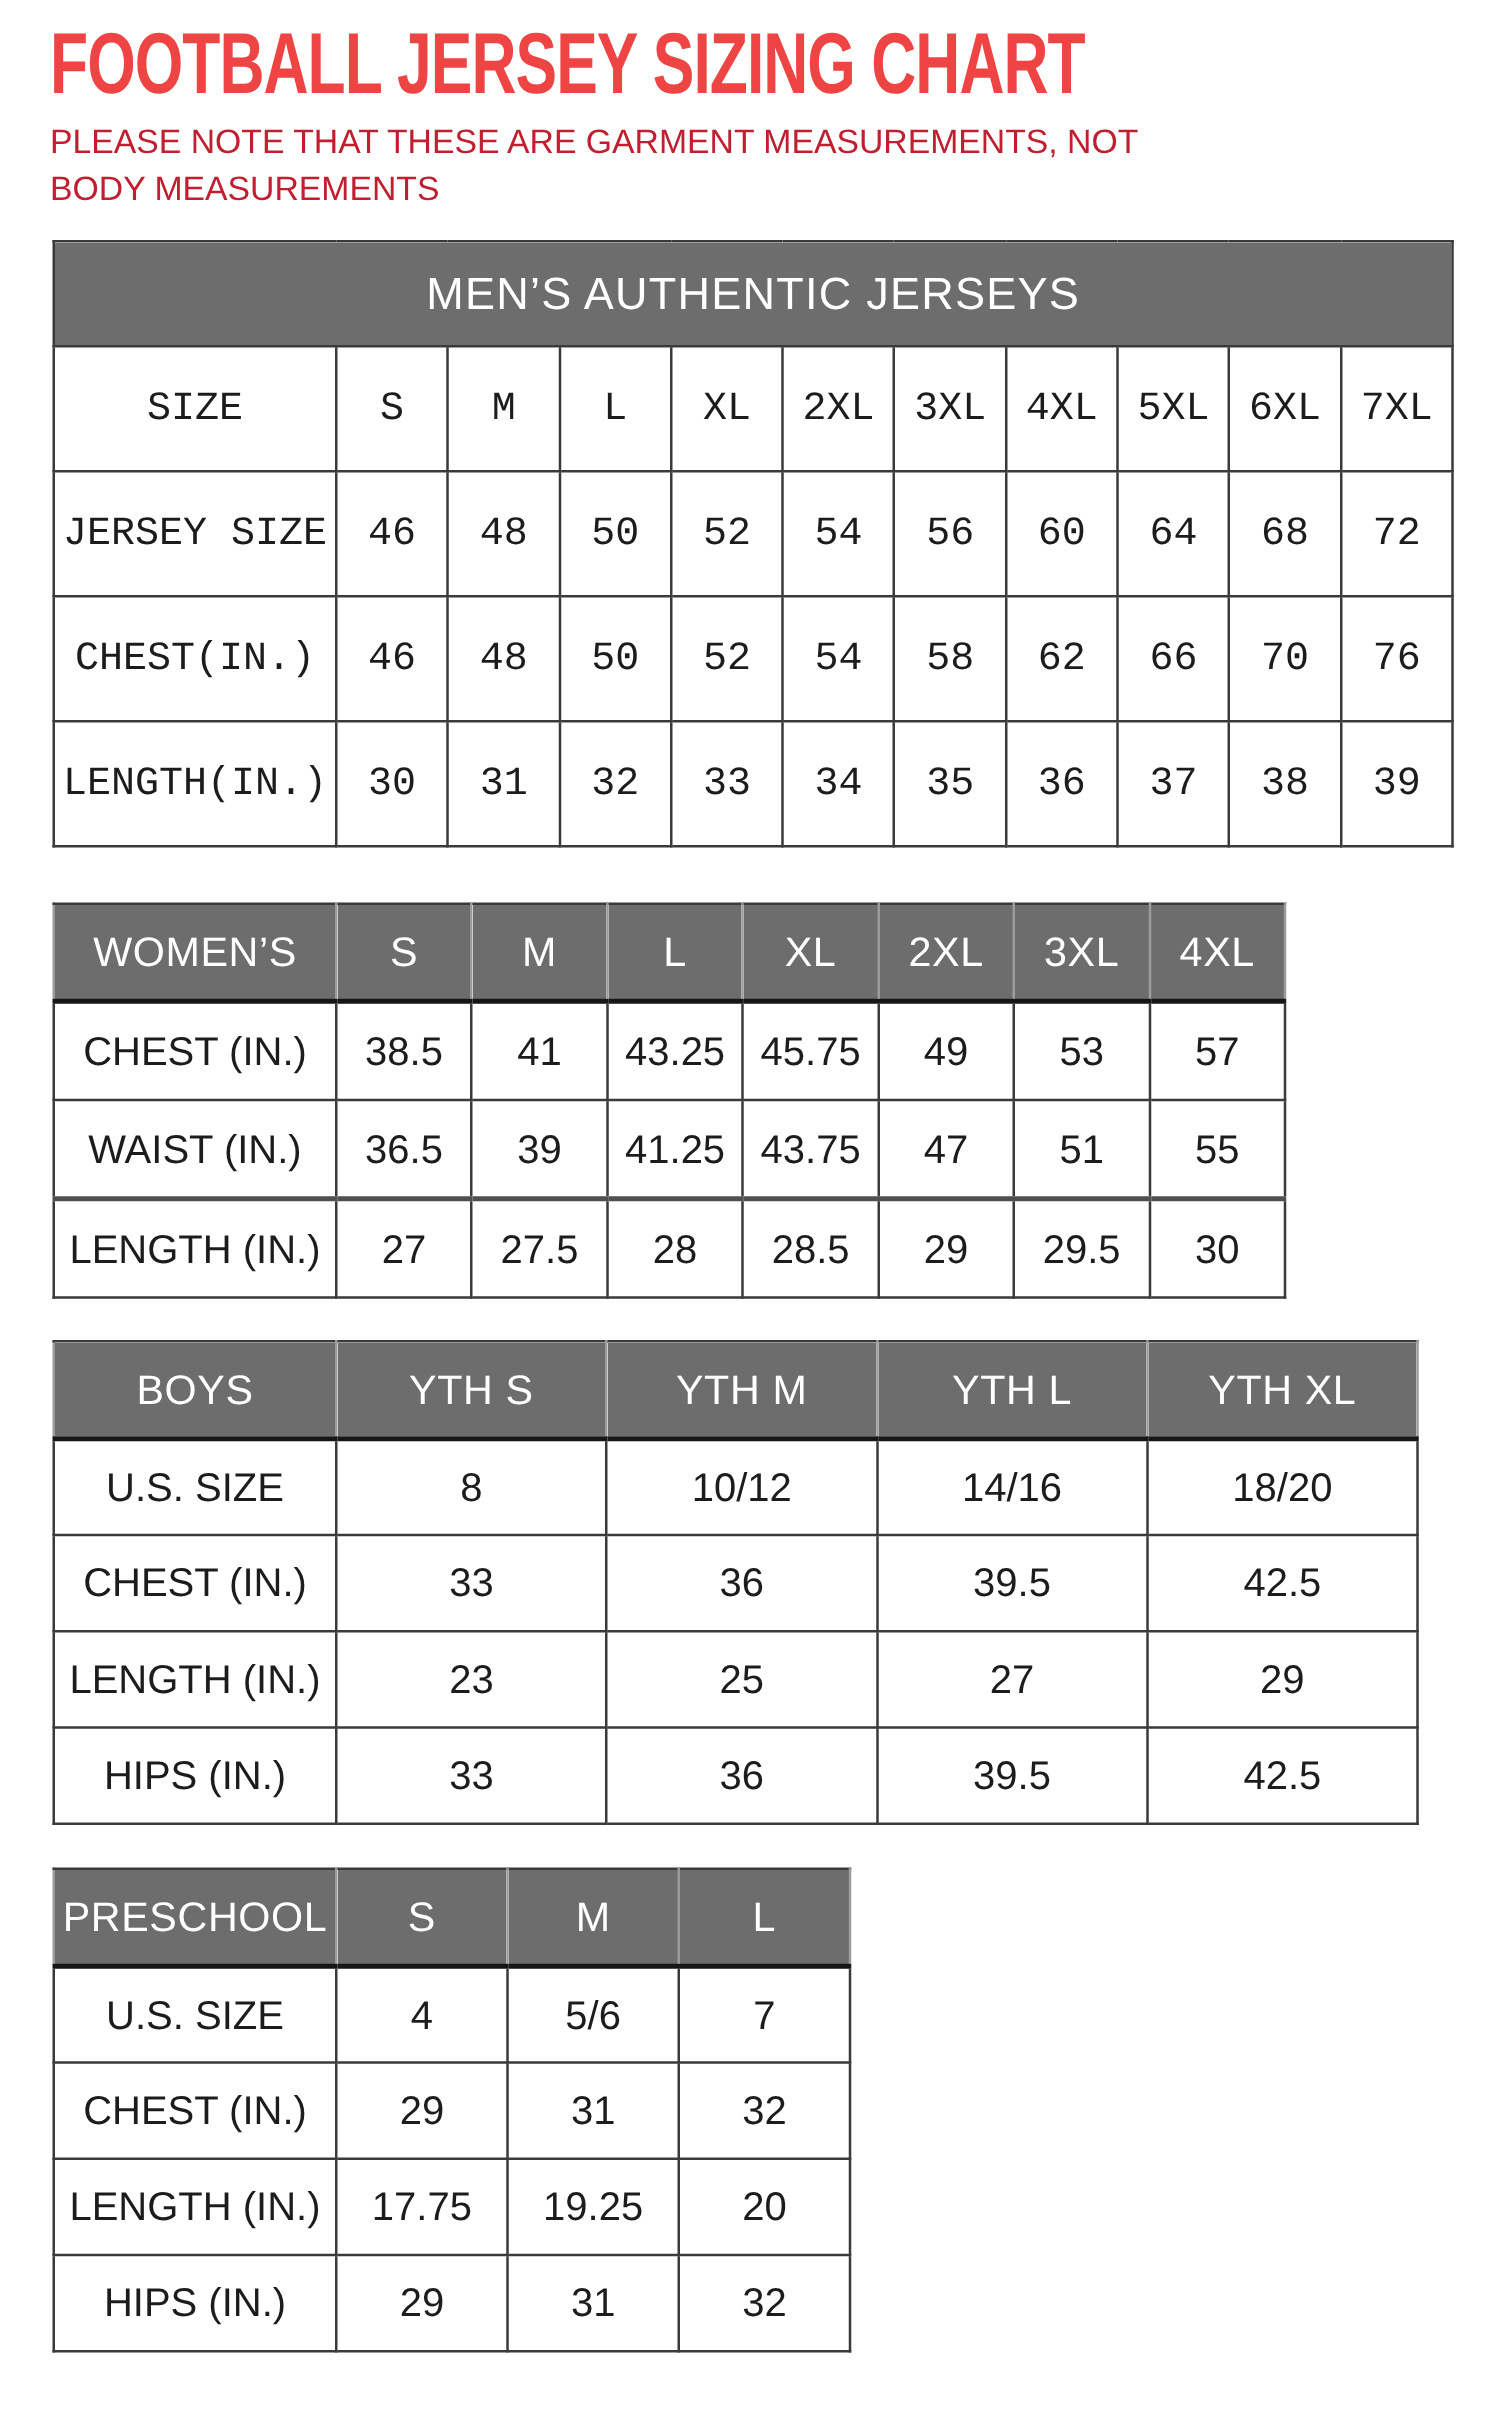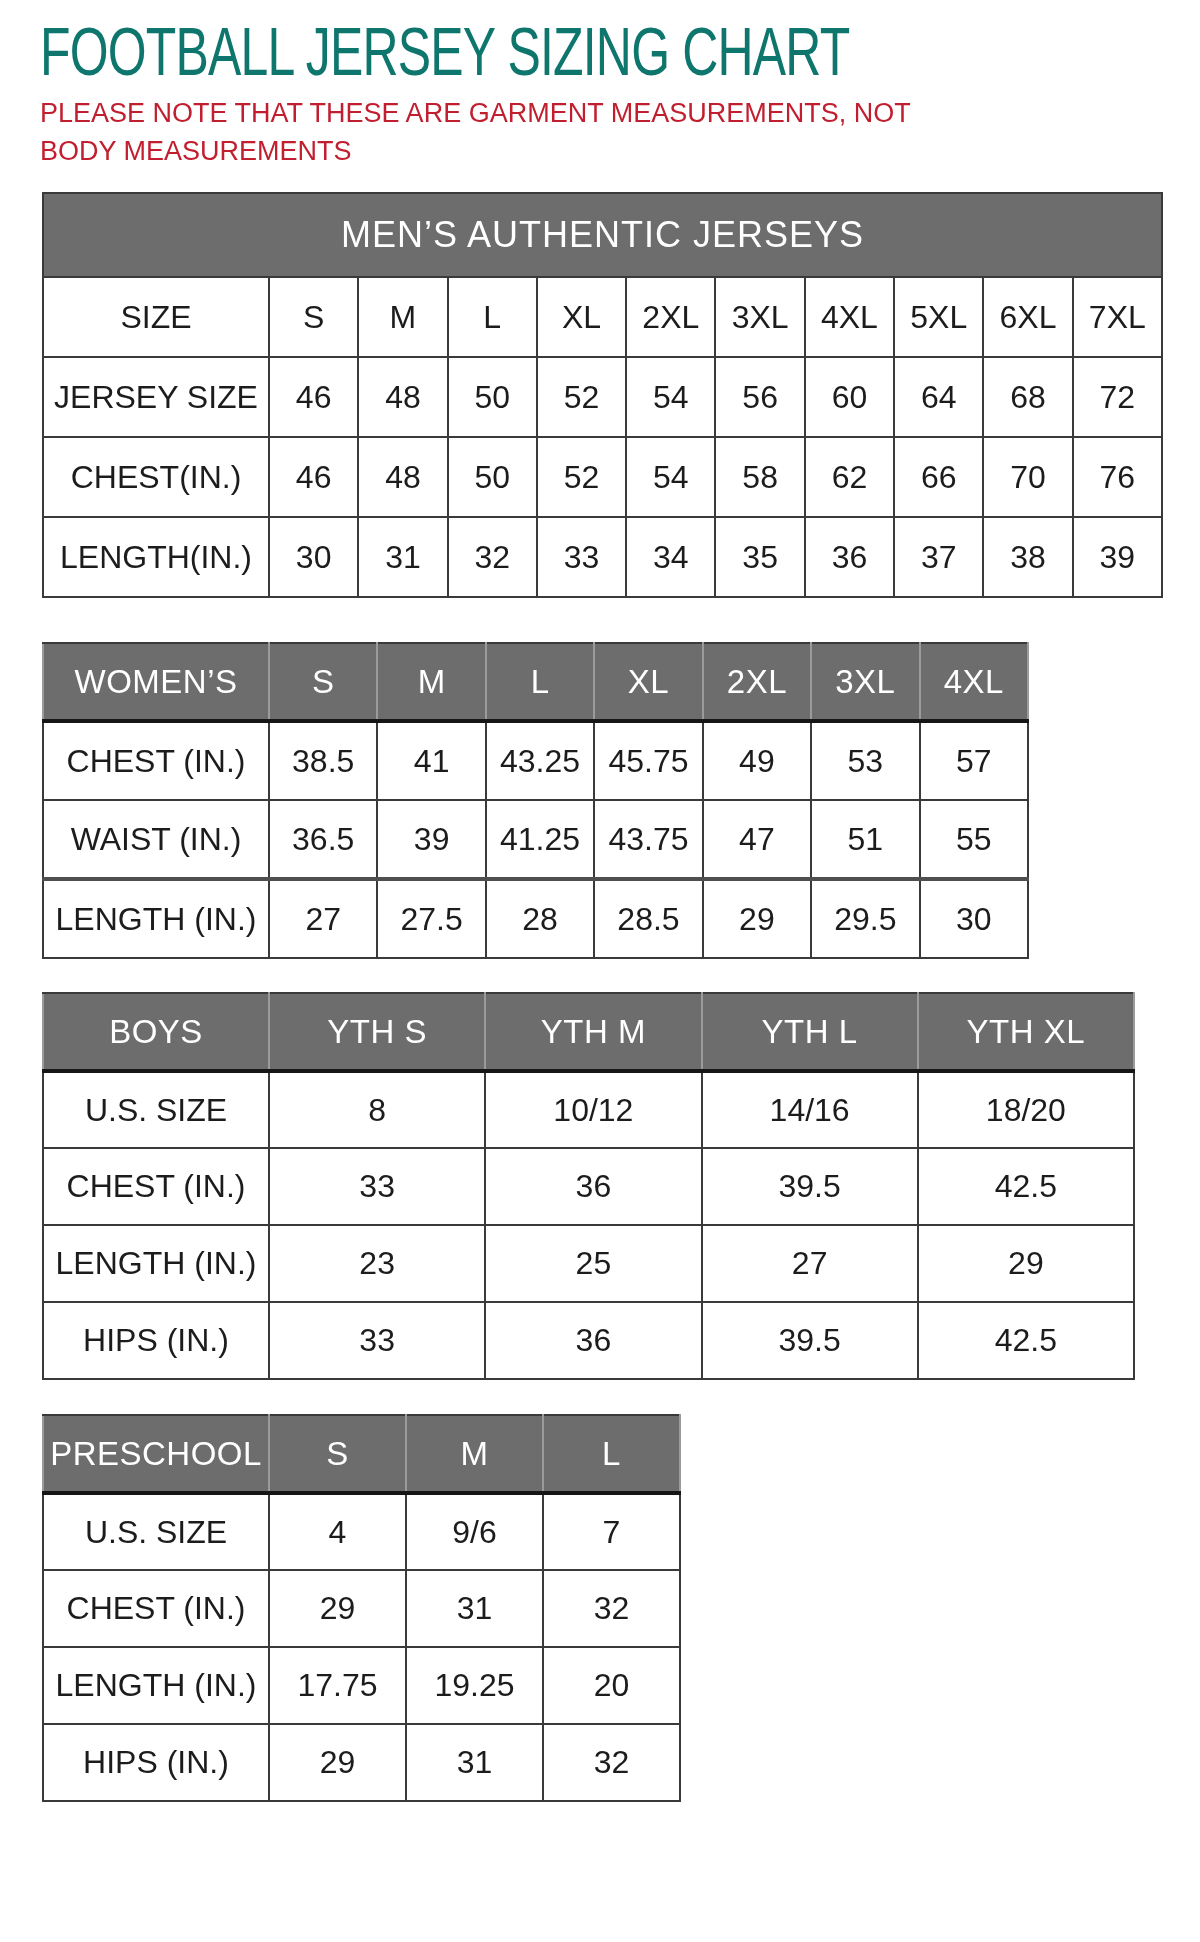--- a/index.html
+++ b/index.html
@@ -7,25 +7,25 @@
   body {
     width: 1200px;
     height: 1942px;
     font-family: "Liberation Sans", "DejaVu Sans", sans-serif;
     color: #1c1c1c;
     overflow: hidden;
   }
   .page { padding: 16px 38px 0 40px; }
 
   .title {
-    font-weight: 400;
+    font-weight: 700;
     font-size: 64px;
     line-height: 70px;
     white-space: nowrap;
-    color: #0f766e;
+    color: #ef4444;
   }
   .title .squeeze {
     display: inline-block;
     transform: scale(0.78, 1.08);
     transform-origin: left center;
     letter-spacing: -1px;
   }
 
   .note {
     margin-top: 8px;
@@ -71,21 +71,21 @@
     background: #ffffff;
     white-space: pre-line;
     line-height: 1.15;
   }
 
   #table-mens      { margin-top: 22px; }
   #table-womens    { margin-top: 44px; border-radius: 31px; }
   #table-boys      { margin-top: 33px; }
   #table-preschool { margin-top: 34px; }
 
-  #table-mens      tr.body-row td { height: 80px; }
+  #table-mens      tr.body-row td { height: 100px; font-family: Liberation Mono, monospace; }
   #table-womens    tr.body-row td { height: 79px; }
   #table-boys      tr.body-row td { height: 77px; }
   #table-preschool tr.body-row td { height: 77px; }
 
   
   #table-womens tr:nth-child(4) td { border-top: 4px solid #4f4f4f; }
 
   .footer {
     margin-top: 27px;
     font-size: 27px;
@@ -286,21 +286,21 @@
         <tbody>
           <tr class="header-row">
             <th>PRESCHOOL</th>
             <th>S</th>
             <th>M</th>
             <th>L</th>
           </tr>
           <tr class="body-row">
             <td class="label">U.S. SIZE</td>
             <td>4</td>
-            <td>9/6</td>
+            <td>5/6</td>
             <td>7</td>
           </tr>
           <tr class="body-row">
             <td class="label">CHEST (IN.)</td>
             <td>29</td>
             <td>31</td>
             <td>32</td>
           </tr>
           <tr class="body-row">
             <td class="label">LENGTH (IN.)</td>

